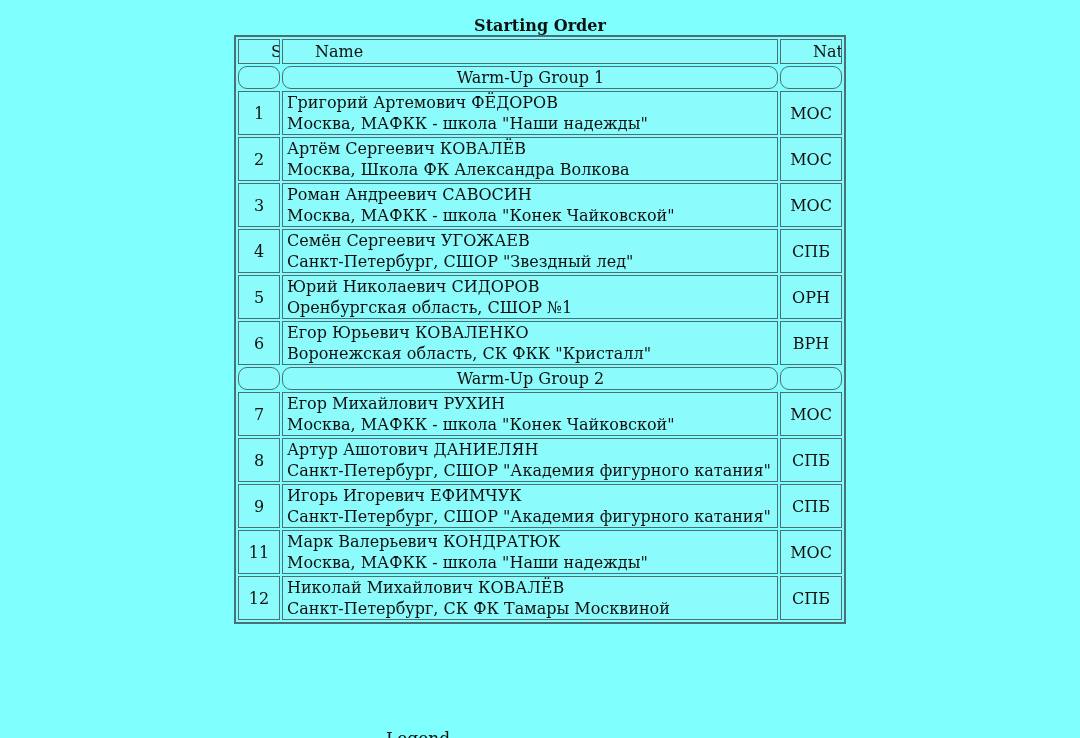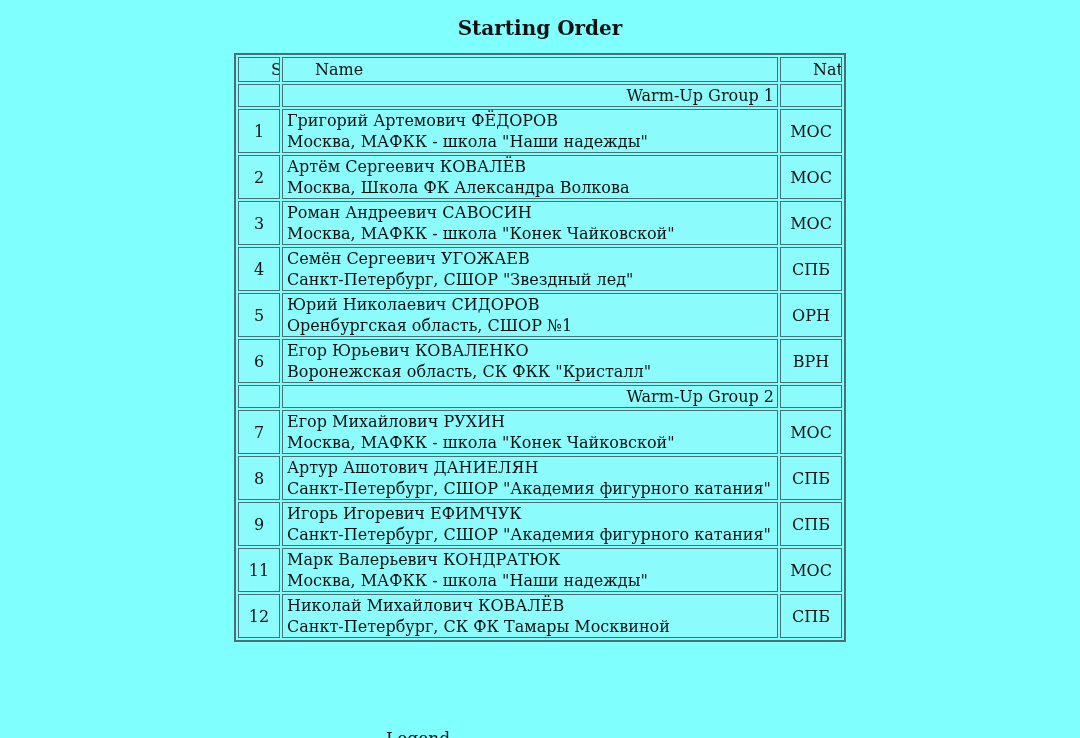--- a/index.html
+++ b/index.html
@@ -14,23 +14,23 @@
     height: 738px;
     background: var(--page_bg);
     color: var(--text);
     font-family: "DejaVu Serif", "Liberation Serif", serif;
     overflow: hidden;
     position: relative;
   }
   .title {
     margin: 0;
     padding-top: 16px;
-    padding-bottom: 13px;
+    padding-bottom: 0;
     text-align: center;
-    font-size: 20px;
+    font-size: 16px;
     font-weight: bold;
   }
   table.start-order {
     margin: 0 auto;
     width: 612px;
     table-layout: fixed;
     border-collapse: separate;
     border-spacing: 2px;
     border: 2px solid var(--border);
   }
@@ -42,21 +42,21 @@
     background: var(--cell_bg);
     font-size: 16px;
     padding: 0 3px;
     vertical-align: middle;
     overflow: hidden;
     white-space: nowrap;
   }
   th { font-weight: normal; height: 23px; padding-left: 32px; }
   th.h-stn { text-align: left; }
   th.h-name, th.h-nation { text-align: left; margin-top: 12px; }
-  tr.group td { height: 20px; text-align: right; }
+  tr.group td { height: 20px; text-align: center; border-radius: 9px; }
   tr.skater td { height: 42px; }
   td.stn, td.nation { text-align: center; }
   td.name { text-align: left; padding-left: 4px; line-height: 21px; }
   td.name div { height: 21px; }
   .footer-partial {
     position: absolute;
     left: 386px;
     top: 728px;
     font-size: 17px;
     white-space: nowrap;

